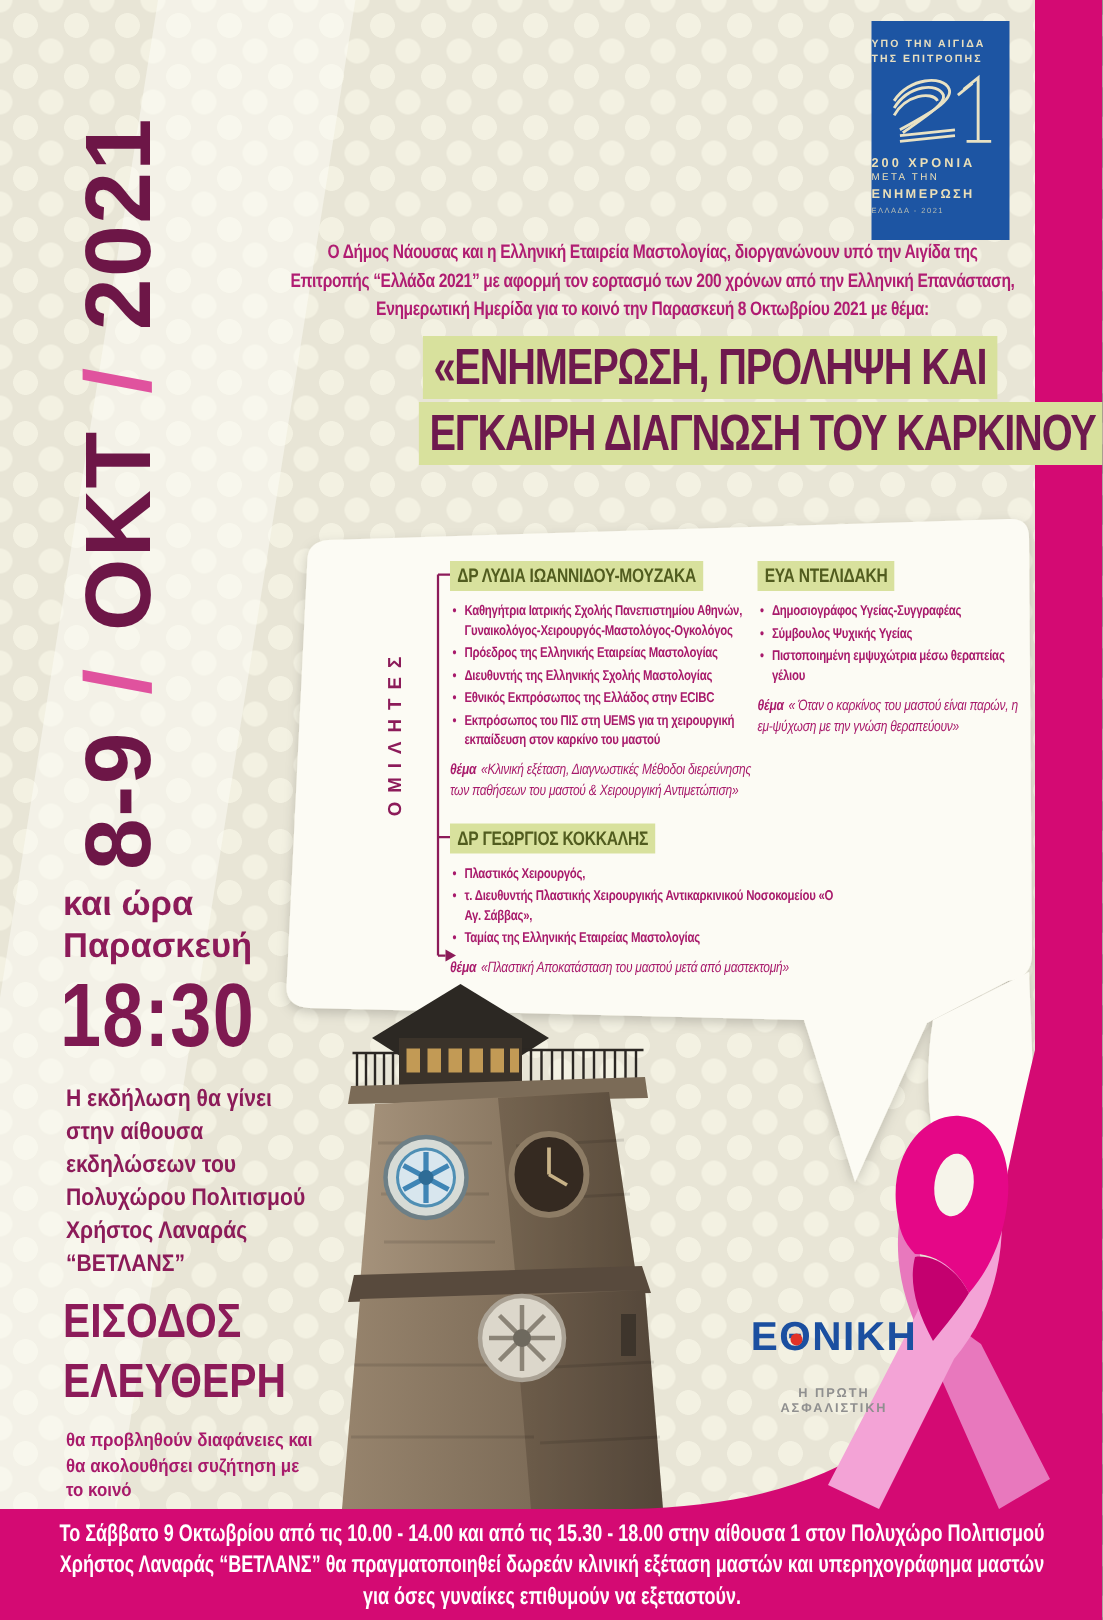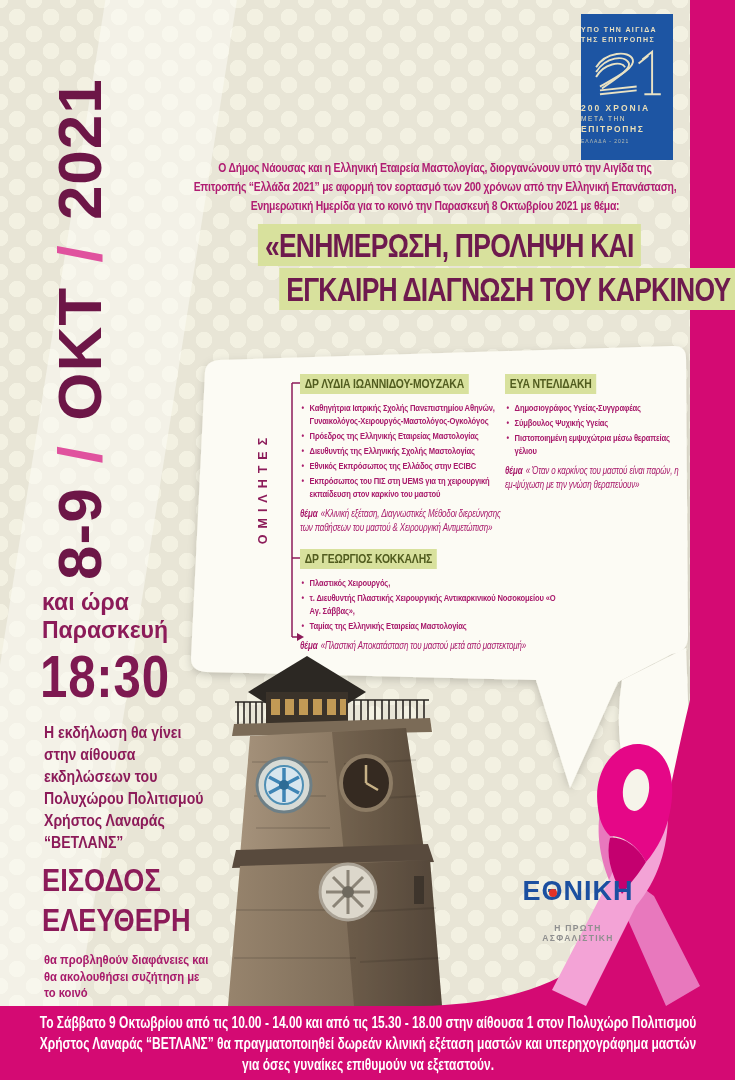--- a/index.html
+++ b/index.html
@@ -28,21 +28,21 @@
   .aegis .l1{font-size:8.5px;letter-spacing:2px;font-weight:bold;margin-top:1px;}
   .aegis .l2{font-size:6.5px;letter-spacing:1.6px;margin-top:2px;}
   .aegis .l3{font-size:8.5px;letter-spacing:1.6px;font-weight:bold;margin-top:2px;}
   .aegis .l4{font-size:5px;letter-spacing:1px;margin-top:4px;opacity:.75;}
   
   .intro{position:absolute;left:105px;top:158px;width:660px;text-align:center;
     font-size:13px;line-height:19px;font-weight:bold;letter-spacing:-0.3px;color:#b01d72;
     transform:scaleX(0.8);}
   .intro div{white-space:nowrap;}
   
-  .title-block{position:absolute;left:150px;top:224px;width:538px;text-align:left;text-decoration:underline;}
+  .title-block{position:absolute;left:150px;top:224px;width:538px;text-align:center;text-decoration:underline;}
   .title-line{margin-bottom:2px;}
   .title-line span{display:inline-block;background:#d8e19d;color:#6e1a4e;
     font-size:34px;line-height:42px;font-weight:bold;letter-spacing:-1px;
     padding:0 9px;transform:scaleX(0.78);transform-origin:right center;white-space:nowrap;}
   
   .speaker{position:absolute;transform-origin:left top;transform:scaleX(0.8);color:#a81a6b;}
   .sp-name{display:inline-block;background:#d8e19d;color:#515c1f;font-weight:bold;
     font-size:13px;line-height:16px;padding:2px 6px;letter-spacing:-0.2px;white-space:nowrap;}
   .speaker ul{list-style:none;margin:7px 0 0 2px;padding:0;font-size:9.5px;line-height:13px;
     font-weight:bold;letter-spacing:-0.2px;}
@@ -63,21 +63,21 @@
     font-size:23px;line-height:28px;}
   .time{position:absolute;left:40px;top:642px;color:#7e1951;font-weight:bold;
     font-size:60px;letter-spacing:1px;transform:scaleX(0.82);transform-origin:left top;}
   .venue{position:absolute;left:44px;top:722px;width:185px;color:#8c1b59;font-weight:bold;
     font-size:16px;line-height:22px;transform:scaleX(0.88);transform-origin:left top;}
   .entry{position:absolute;left:42px;top:860px;color:#8c1b59;font-weight:bold;
     font-size:32px;line-height:40px;transform:scaleX(0.85);transform-origin:left top;white-space:nowrap;}
   .entry-note{position:absolute;left:44px;top:952px;width:185px;color:#a81a6b;font-weight:bold;
     font-size:12.5px;line-height:16.5px;transform:scaleX(0.9);transform-origin:left top;}
   
-  .ethniki{position:absolute;left:518px;top:876px;width:120px;text-align:center;}
+  .ethniki{position:absolute;left:496px;top:876px;width:120px;text-align:center;}
   .eth-name{font-size:27px;font-weight:bold;letter-spacing:1px;color:#1b4fa0;white-space:nowrap;}
   .eth-theta{position:relative;display:inline-block;}
   .eth-theta::after{content:"";position:absolute;left:50%;top:54%;width:8px;height:8px;
     background:#e23227;border-radius:50%;transform:translate(-50%,-50%);}
   .eth-sub{font-size:8.5px;letter-spacing:1.3px;color:#8f8f8f;font-weight:bold;margin-top:16px;}
   
   .footer-text{position:absolute;left:-82px;top:1012px;width:900px;text-align:center;
     color:#ffffff;font-weight:bold;font-size:16px;line-height:21px;
     transform:scaleX(0.75);transform-origin:center top;}
 </style>
@@ -191,21 +191,21 @@
           <path d="M8,27 C18,11 38,9 42,18 C44,24 28,34 14,44"></path>
           <path d="M8,32 C16,18 34,15 38,22"></path>
           <path d="M12,46 L50,42 M12,50 L50,46"></path>
           <path d="M56,14 L66,6 L66,50 M58,50 L75,50"></path>
           <path d="M52,18 L62,10"></path>
         </g>
       </svg>
     </div>
     <div class="l1">200 ΧΡΟΝΙΑ</div>
     <div class="l2">ΜΕΤΑ ΤΗΝ</div>
-    <div class="l3">ΕΠΙΤΡΟΠΗΣ</div>
+    <div class="l3">ΕΝΗΜΕΡΩΣΗ</div>
     <div class="l4">ΕΛΛΑΔΑ - 2021</div>
   </div>
 
   <div class="intro">
     <div>Ο Δήμος Νάουσας και η Ελληνική Εταιρεία Μαστολογίας, διοργανώνουν υπό την Αιγίδα της</div>
     <div>Επιτροπής “Ελλάδα 2021” με αφορμή τον εορτασμό των 200 χρόνων από την Ελληνική Επανάσταση,</div>
     <div>Ενημερωτική Ημερίδα για το κοινό την Παρασκευή 8 Οκτωβρίου 2021 με θέμα:</div>
   </div>
 
   <div class="title-block">

